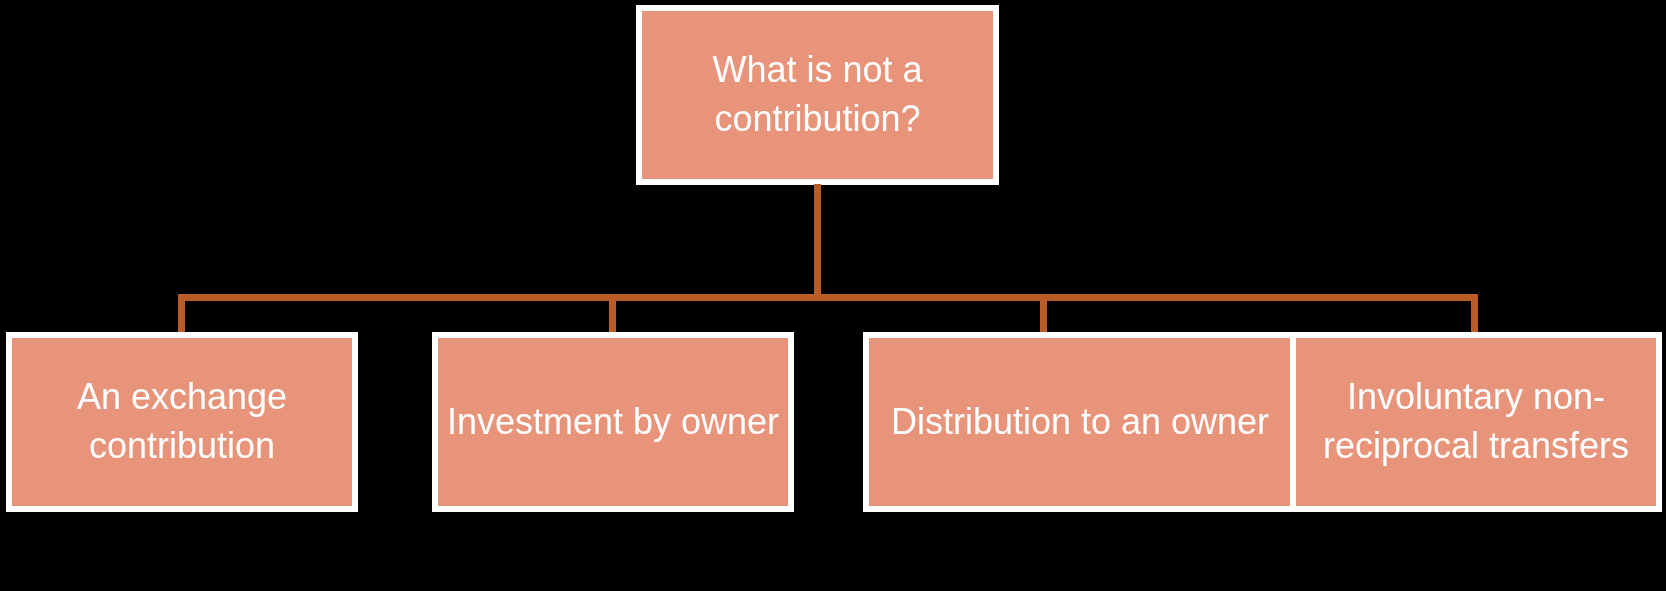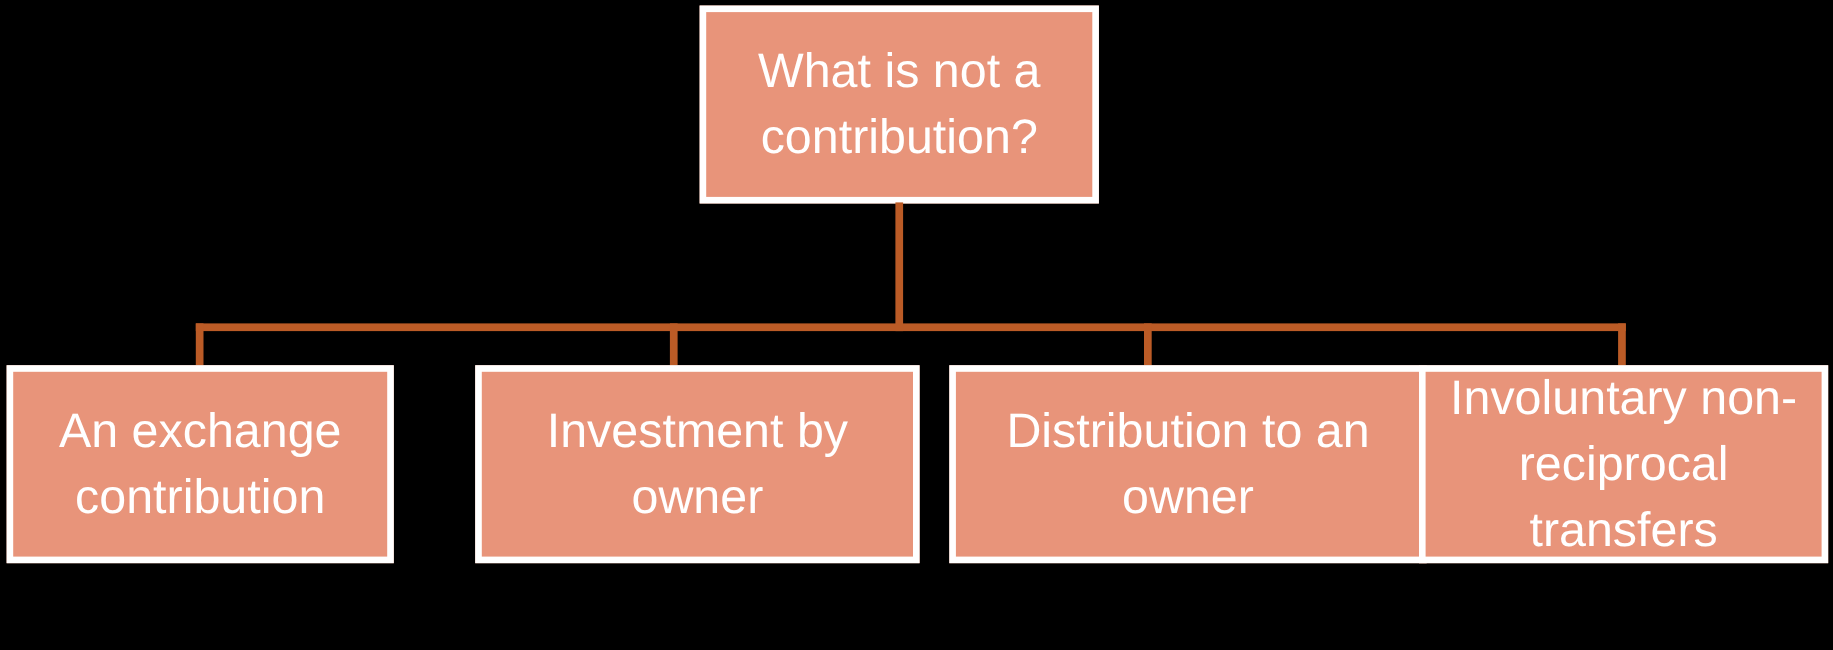--- a/index.html
+++ b/index.html
@@ -25,31 +25,31 @@
   }
   .node {
     position: absolute;
     background: var(--node-fill);
     border: 6px solid var(--node-border);
     color: var(--node-text);
     display: flex;
     align-items: center;
     justify-content: center;
     text-align: center;
-    font-size: 44px;
+    font-size: 36px;
     line-height: 1.36;
     padding: 0 2px;
   }
   .node-root {
     left: 636px; top: 5px;
     width: 363px; height: 180px;
   }
   .node-child { top: 332px; height: 180px; }
   .node-child-1 { left: 6px;    width: 352px; }
-  .node-child-2 { left: 432px;  width: 404px; }
+  .node-child-2 { left: 432px;  width: 362px; }
   .node-child-3 { left: 863px;  width: 434px; }
   .node-child-4 { left: 1290px; width: 372px; padding: 10px 20px; }
   .connector {
     position: absolute;
     background: var(--connector);
   }
   .conn-stem      { left: 814px;  top: 184px; width: 7px;    height: 117px; }
   .conn-crossbar  { left: 178px;  top: 294px; width: 1300px; height: 7px;  }
   .conn-drop      { top: 294px; width: 7px; height: 38px; }
   .conn-drop-1 { left: 178px;  }

